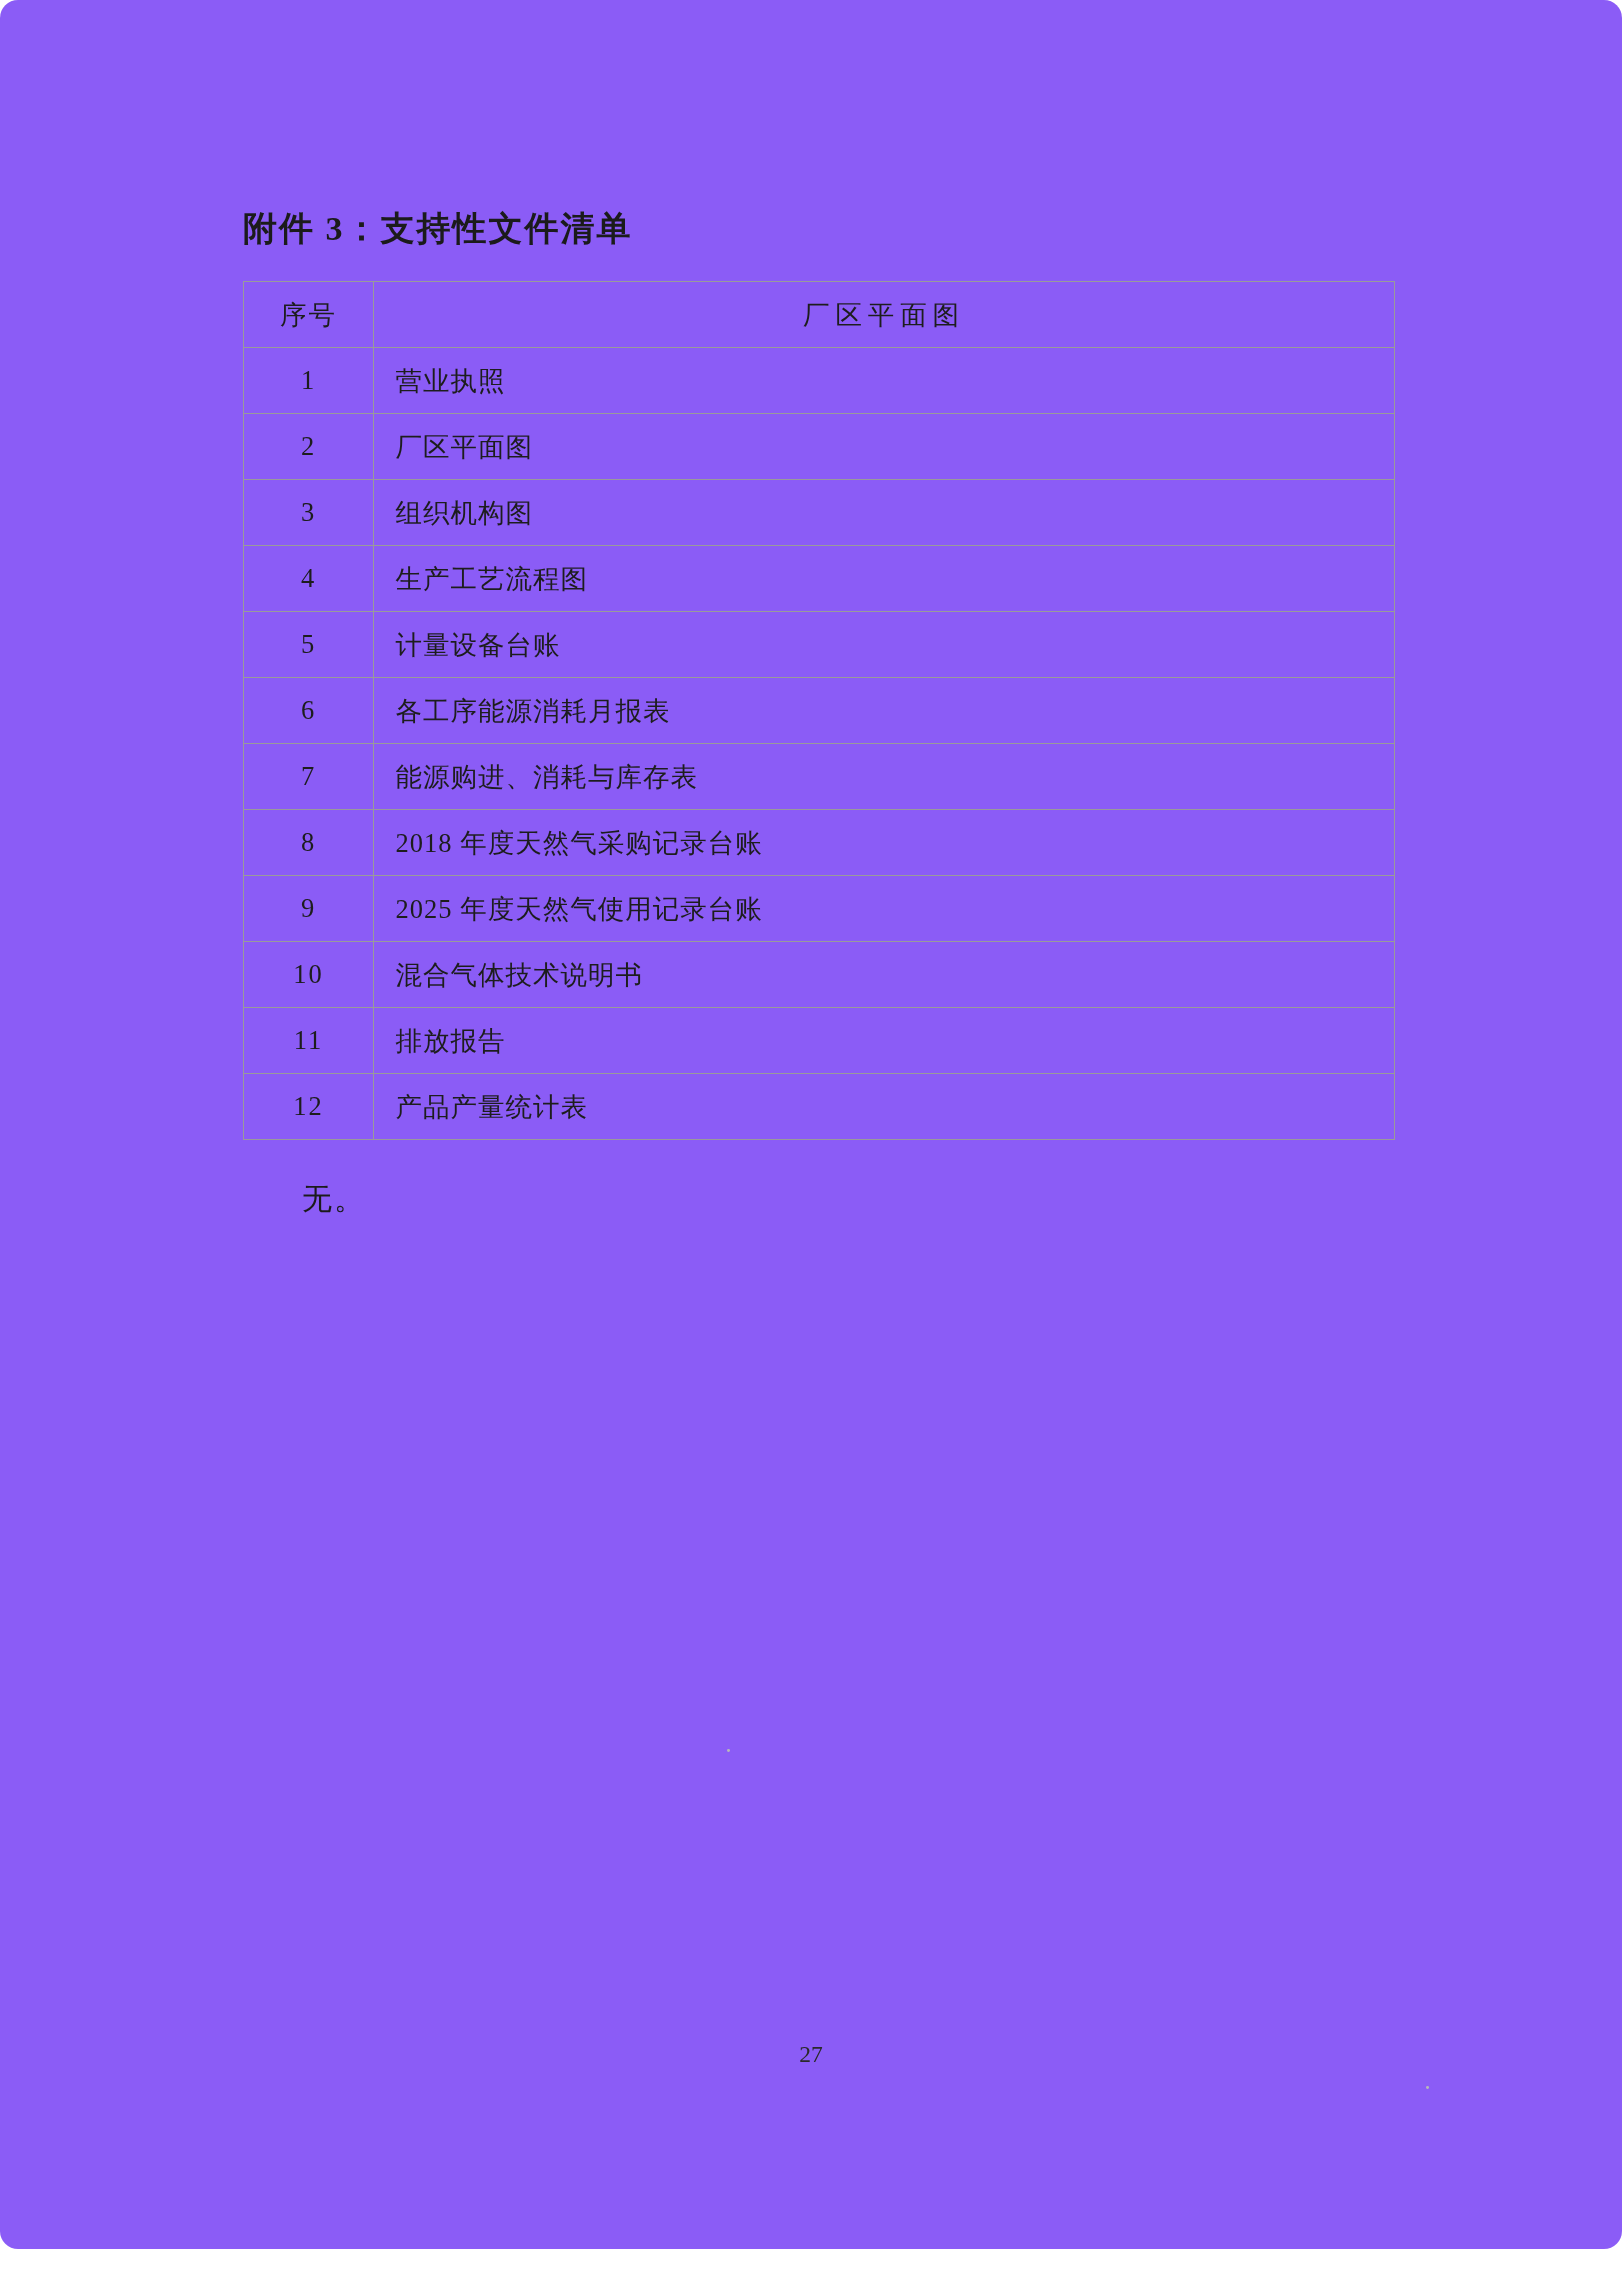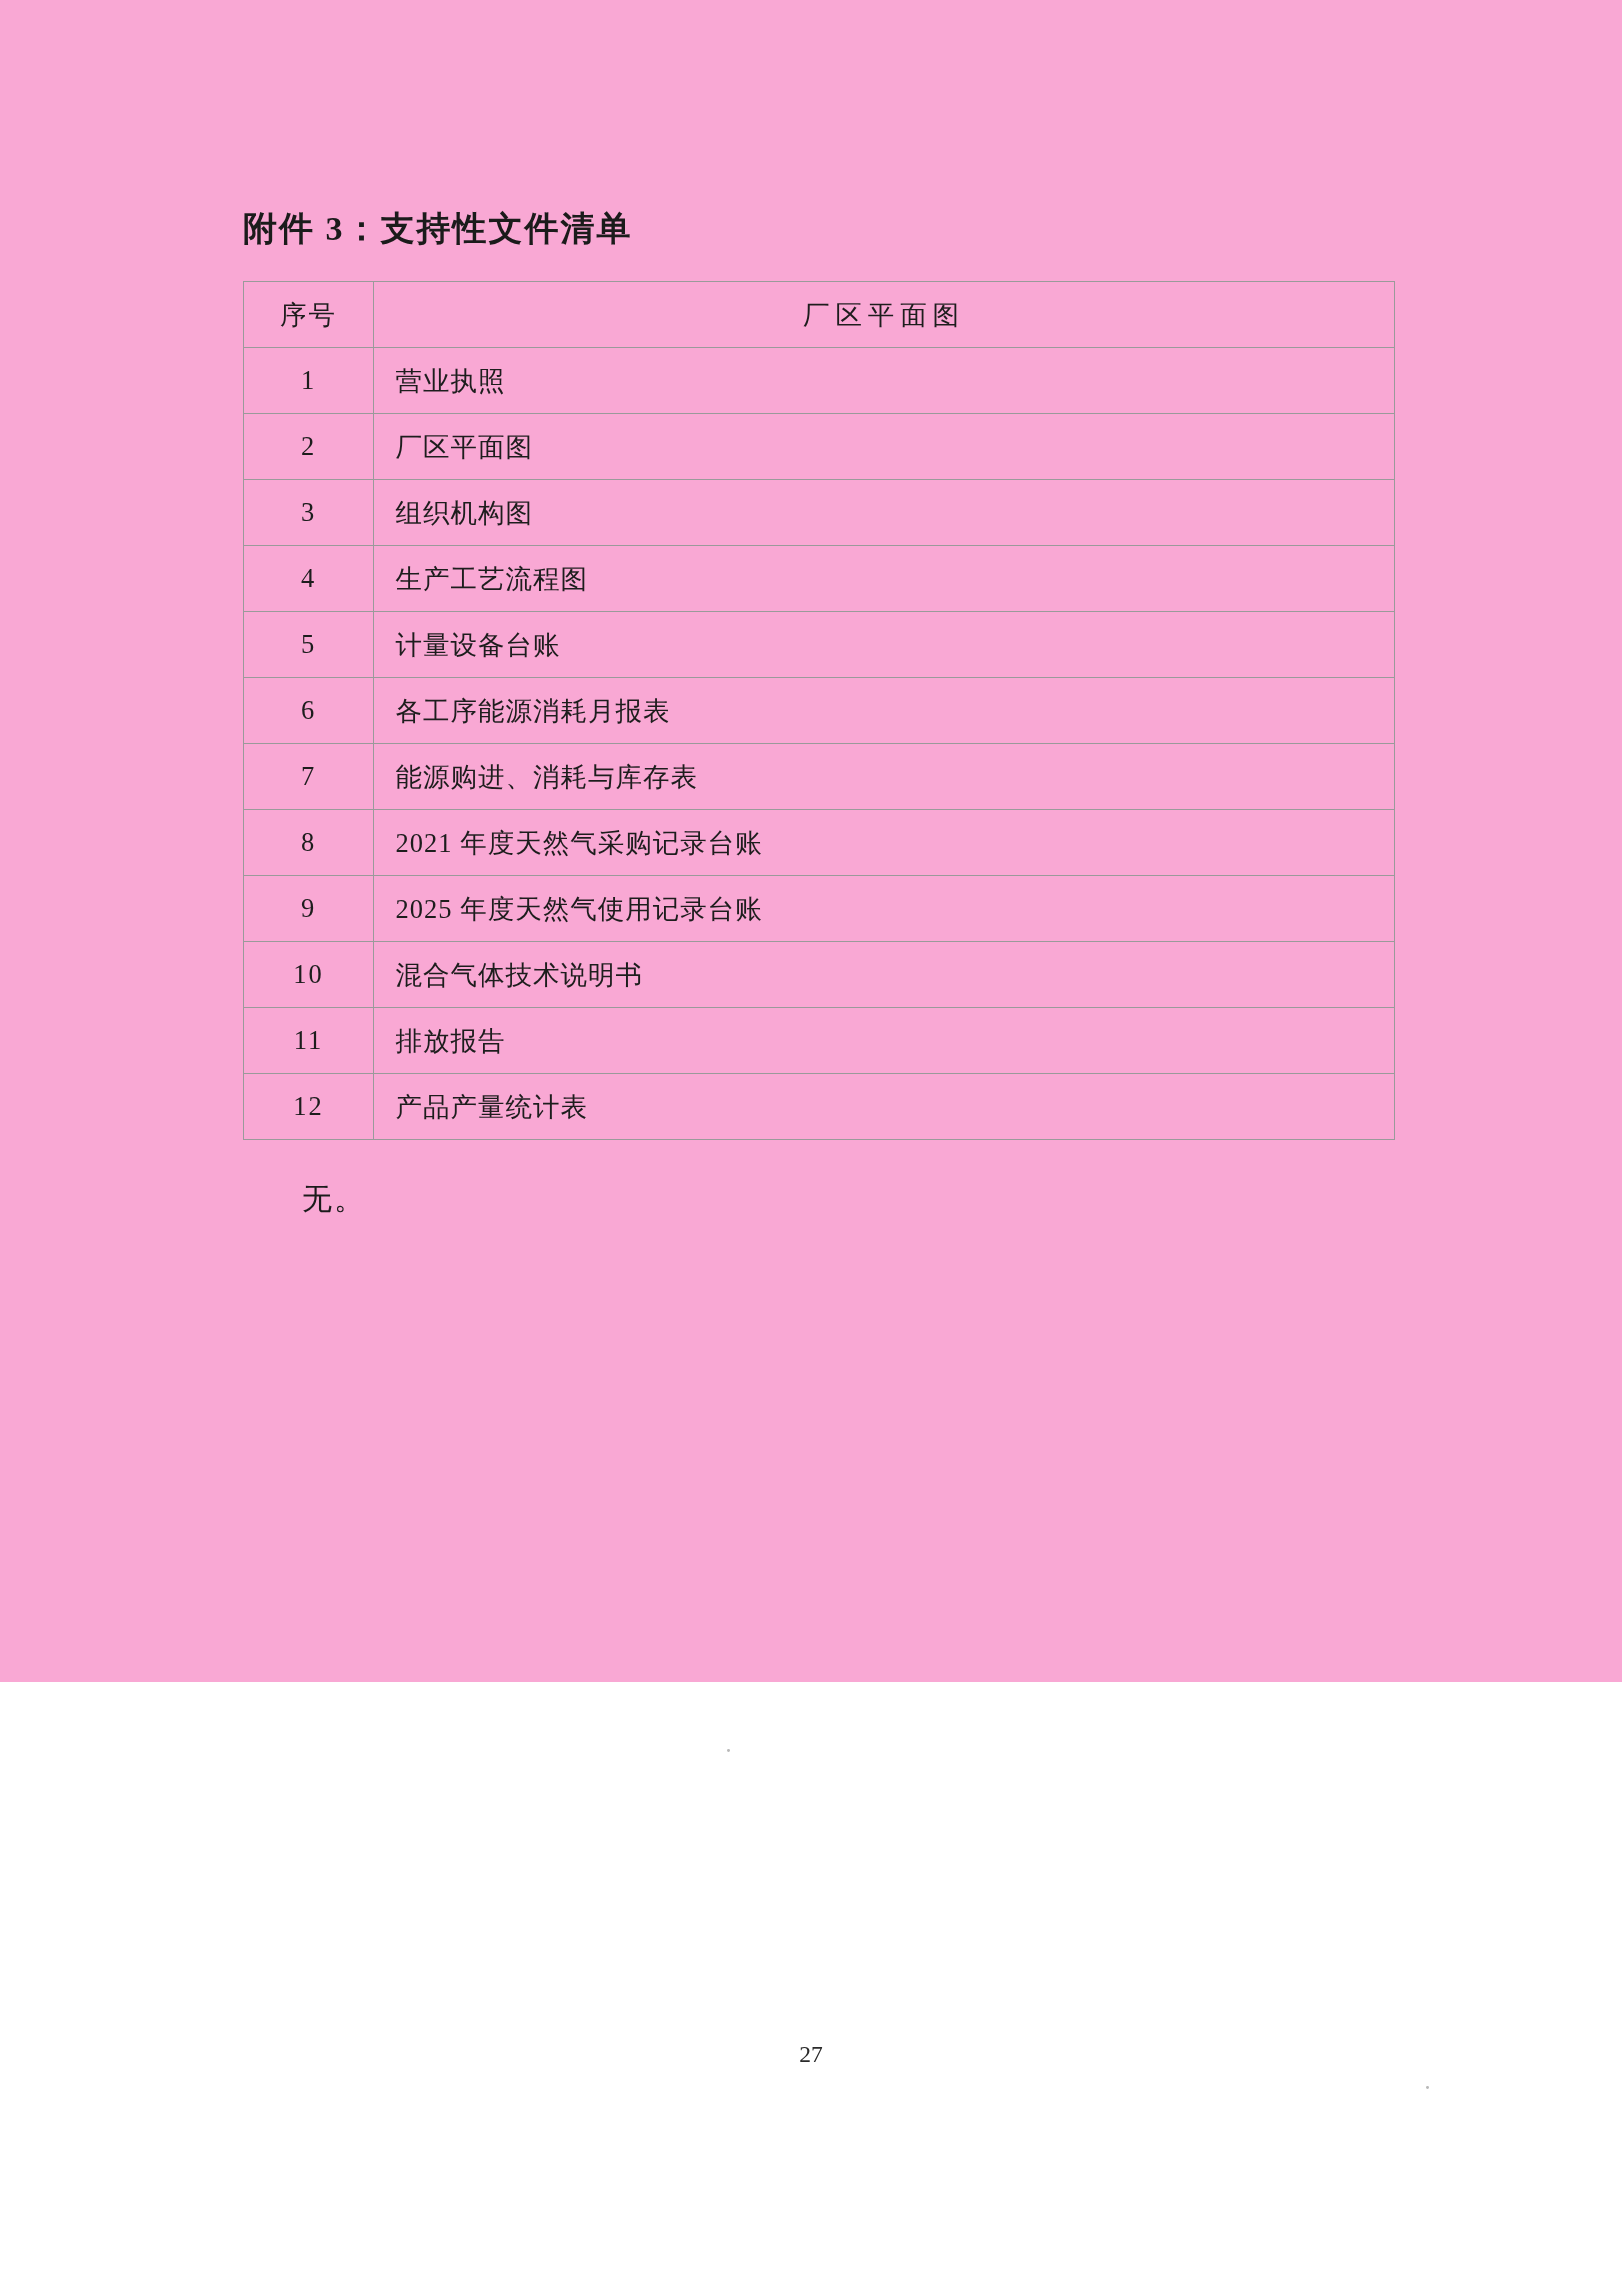--- a/index.html
+++ b/index.html
@@ -13,22 +13,23 @@
     font-family: "Liberation Serif", "DejaVu Serif", serif;
     color: #1a1a1a;
     position: relative;
     overflow: hidden;
   }
   .page {
     position: absolute;
     top: 0;
     left: 0;
     width: 1622px;
-    height: 1682px;
-    background: #f9a8d4;
+    height: 2249px;
+    background: #8b5cf6;
+    border-radius: 18px;
   }
   .content {
     position: absolute;
     left: 243px;
     top: 206px;
     width: 1157px;
   }
   .heading {
     font-size: 34px;
     font-weight: bold;
@@ -138,21 +139,21 @@
         <tr>
           <td class="col-no">6</td>
           <td class="col-name">各工序能源消耗月报表</td>
         </tr>
         <tr>
           <td class="col-no">7</td>
           <td class="col-name">能源购进、消耗与库存表</td>
         </tr>
         <tr>
           <td class="col-no">8</td>
-          <td class="col-name">2021 年度天然气采购记录台账</td>
+          <td class="col-name">2018 年度天然气采购记录台账</td>
         </tr>
         <tr>
           <td class="col-no">9</td>
           <td class="col-name">2025 年度天然气使用记录台账</td>
         </tr>
         <tr>
           <td class="col-no">10</td>
           <td class="col-name">混合气体技术说明书</td>
         </tr>
         <tr>

